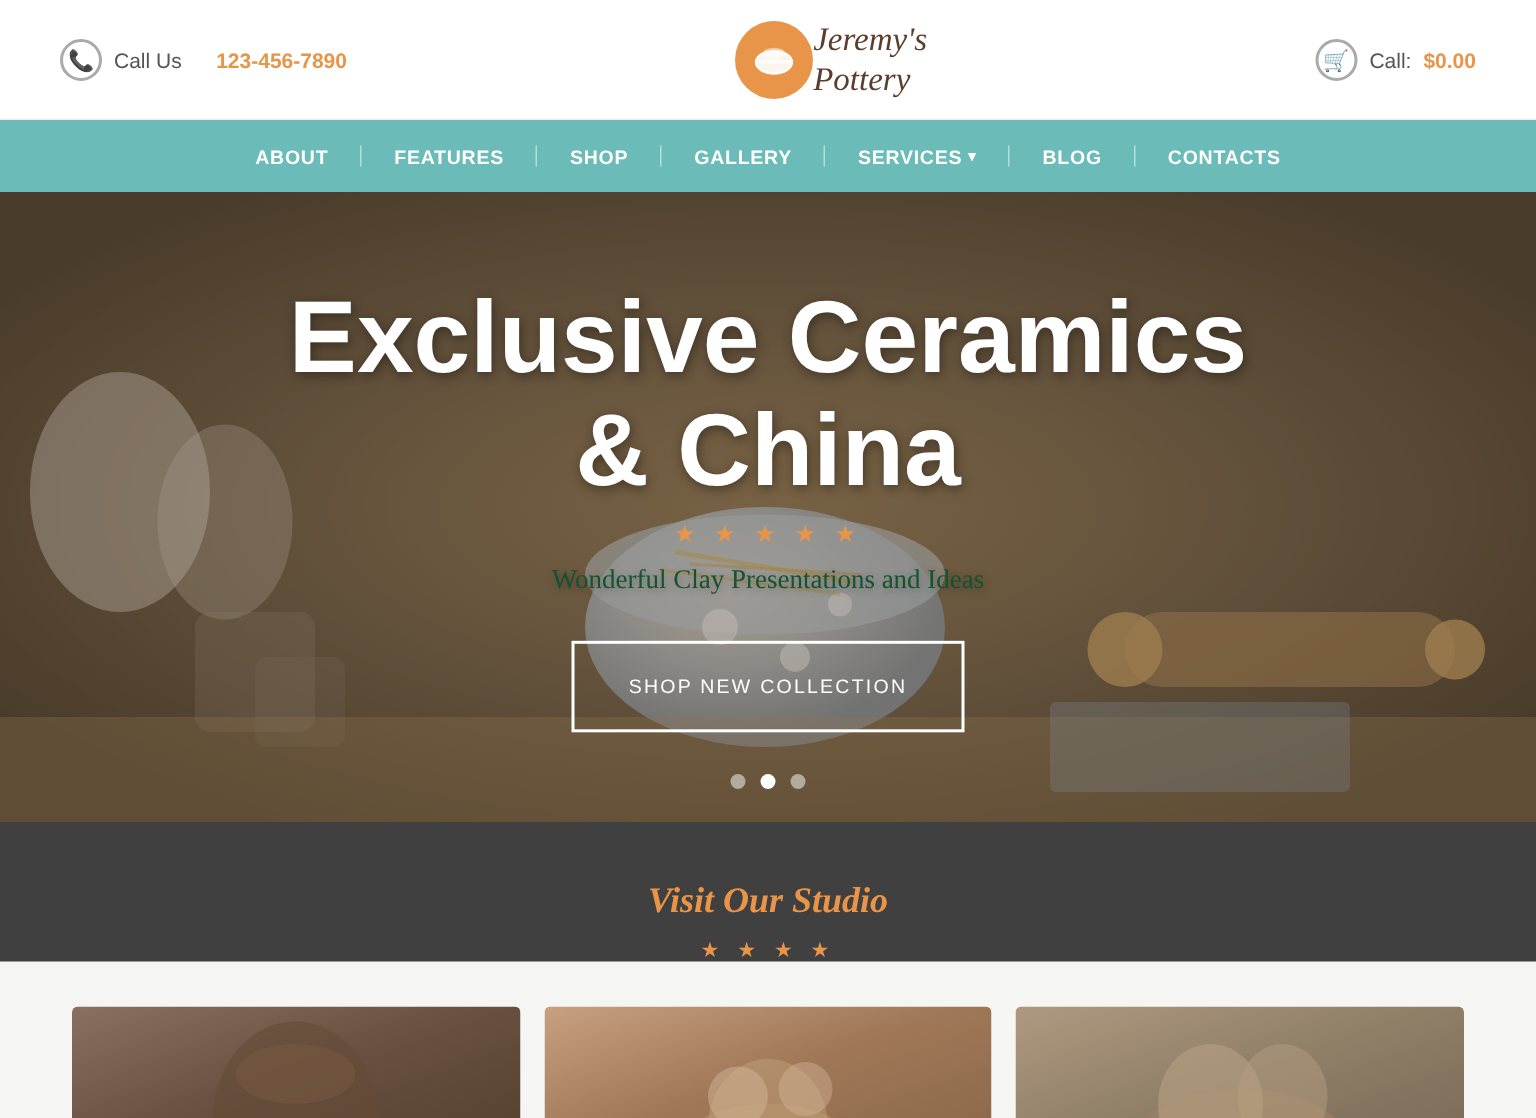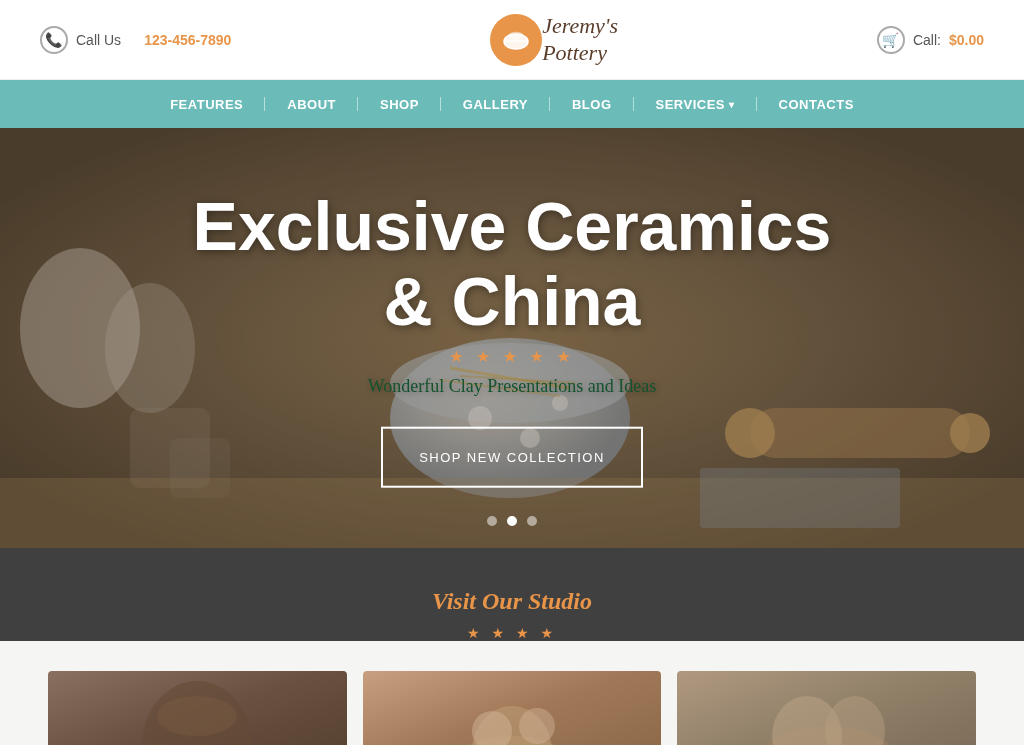--- a/index.html
+++ b/index.html
@@ -284,26 +284,26 @@
   </a>
 
   <div class="header-right">
     <div class="cart-icon">🛒</div>
     <span>Call:</span>
     <span class="cart-price">$0.00</span>
   </div>
 </header>
 
 <nav class="nav">
+  <a class="nav-item" href="#">ABOUT</a>
   <a class="nav-item" href="#">FEATURES</a>
-  <a class="nav-item" href="#">ABOUT</a>
   <a class="nav-item" href="#">SHOP</a>
   <a class="nav-item" href="#">GALLERY</a>
+  <a class="nav-item" href="#">SERVICES <span class="dropdown-arrow">▾</span></a>
   <a class="nav-item" href="#">BLOG</a>
-  <a class="nav-item" href="#">SERVICES <span class="dropdown-arrow">▾</span></a>
   <a class="nav-item" href="#">CONTACTS</a>
 </nav>
 
 <section class="hero">
   <div class="hero-bg">
 
     <svg width="1024" height="420" xmlns="http://www.w3.org/2000/svg" style="position:absolute;top:0;left:0;">
       <defs>
         <radialGradient id="heroGrad" cx="50%" cy="50%" r="60%">
           <stop offset="0%" stop-color="#c4a878"></stop>

